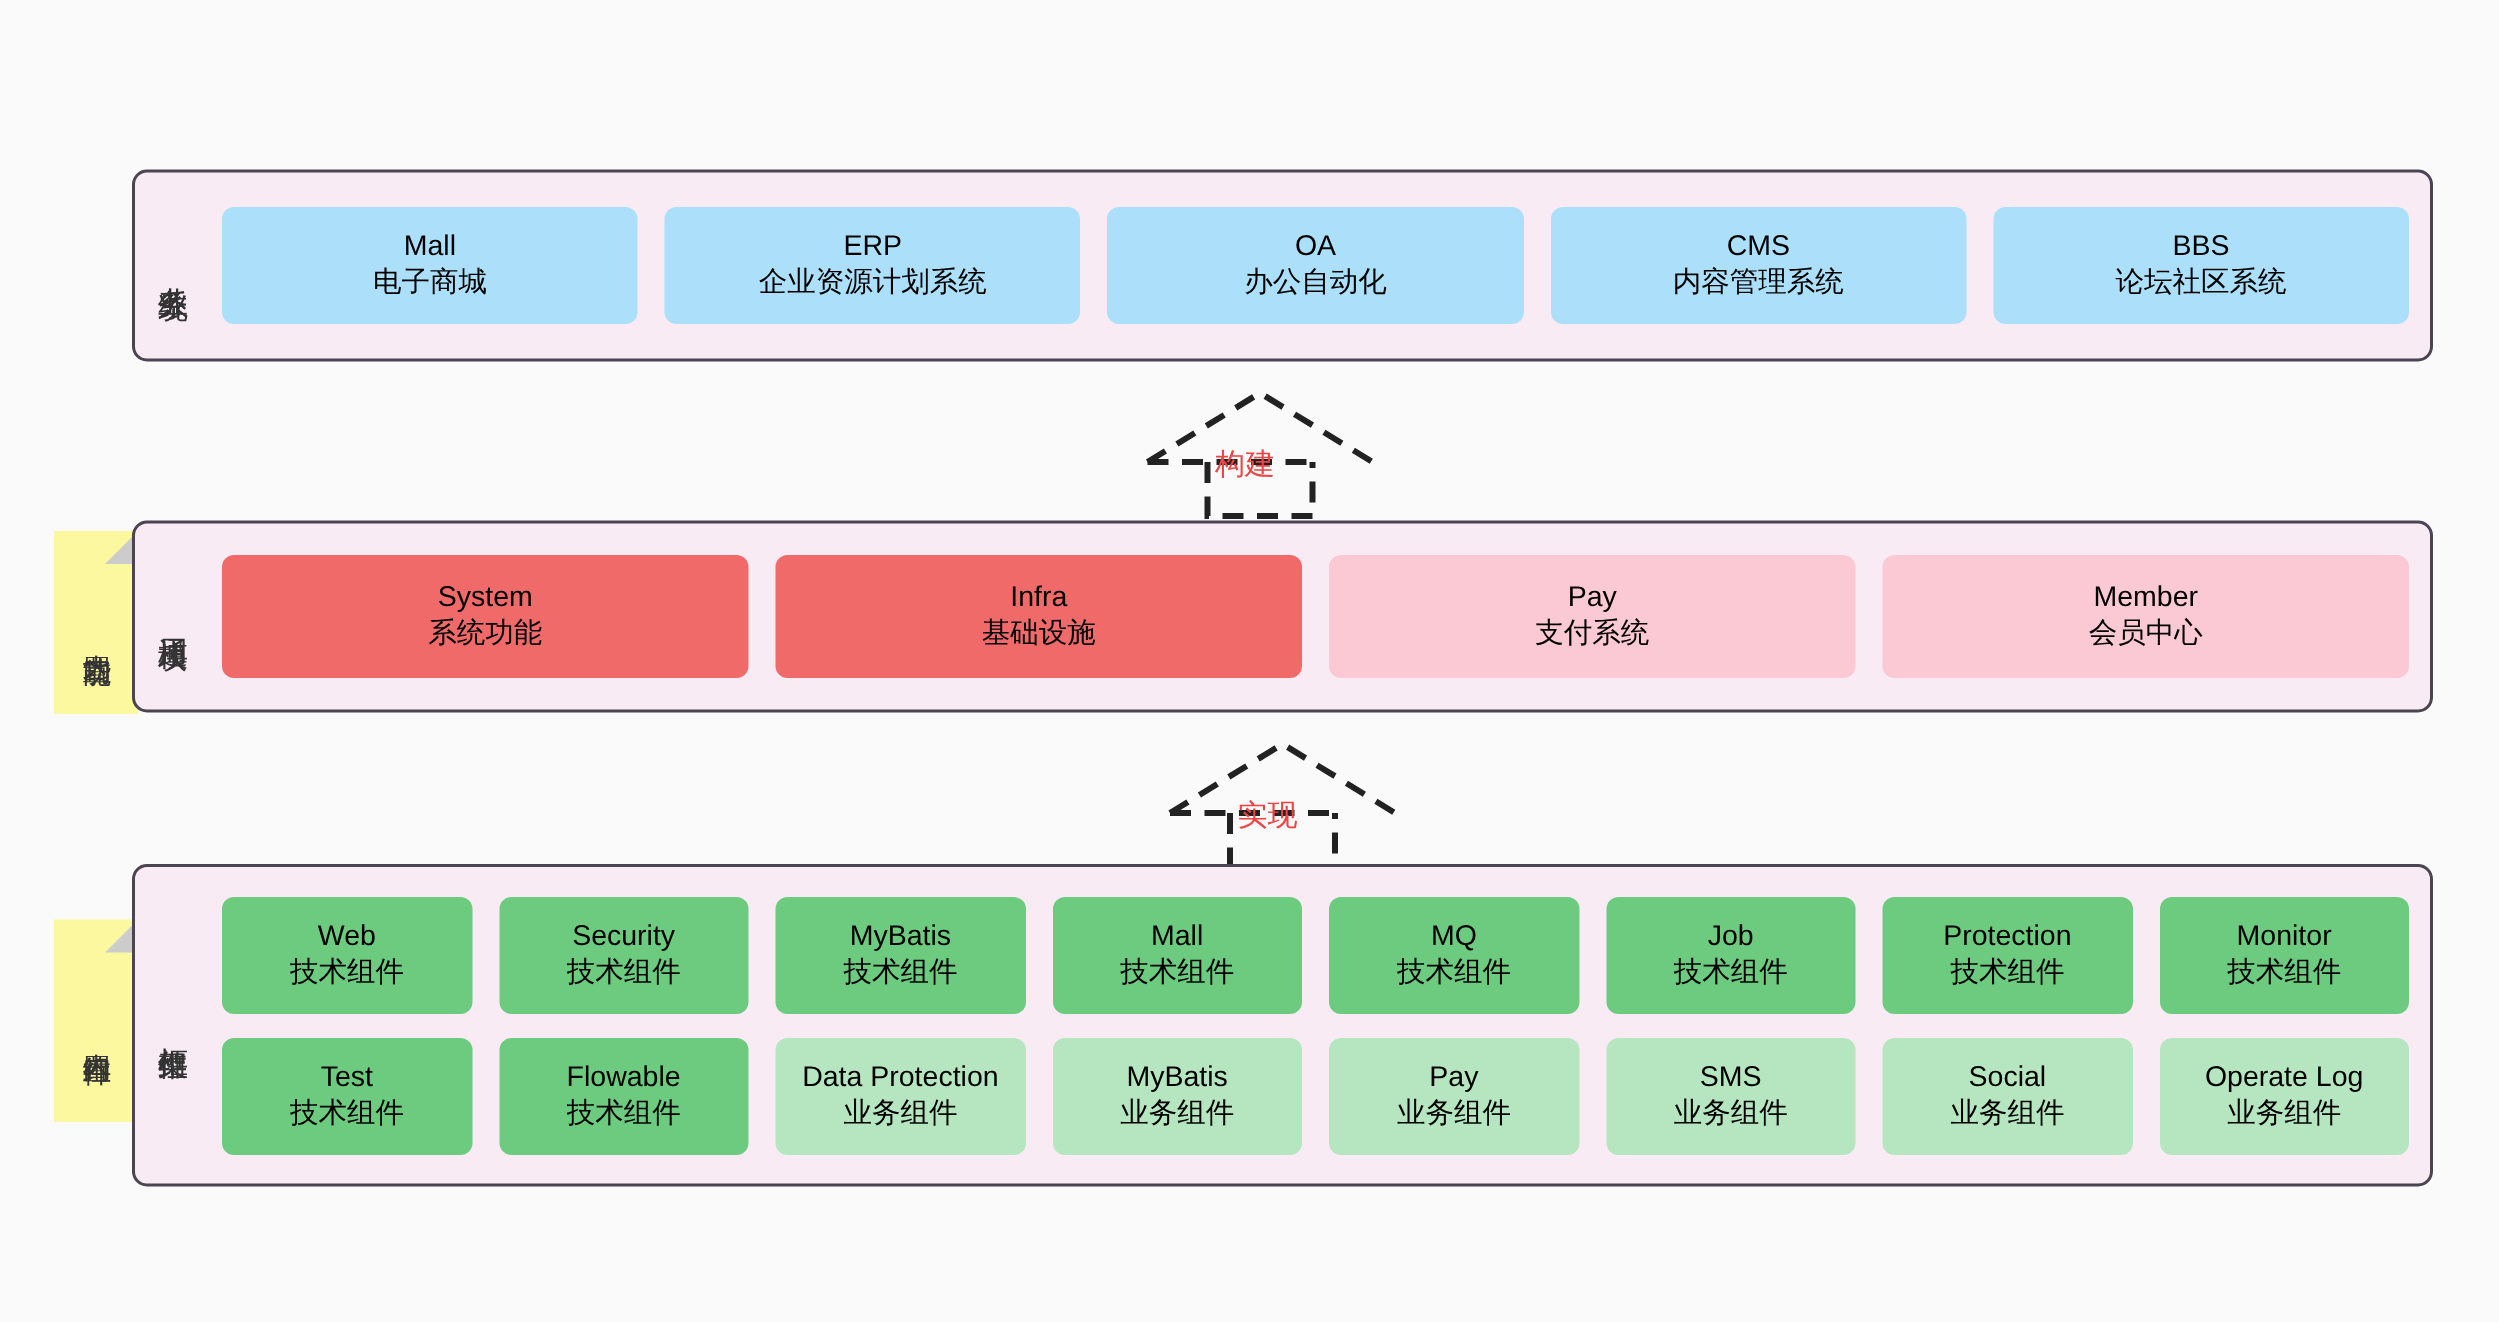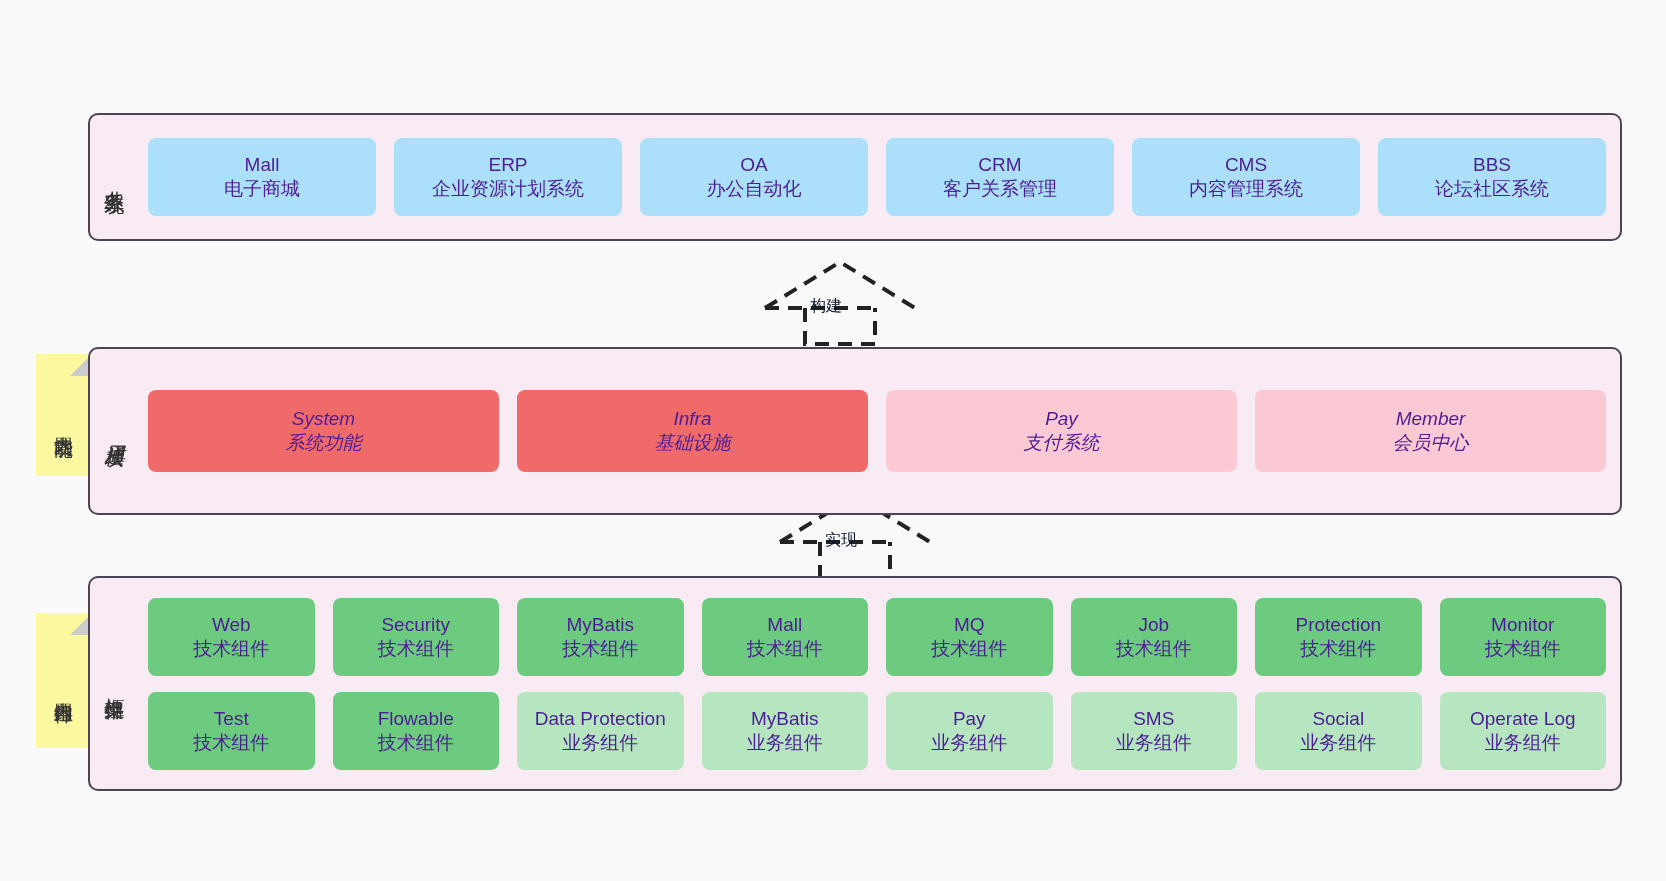--- a/index.html
+++ b/index.html
@@ -95,21 +95,21 @@
 
   
   .card {
     flex: 1 1 0;
     border-radius: 8px;
     display: flex;
     flex-direction: column;
     align-items: center;
     justify-content: center;
     text-align: center;
-    color: #4c1d95;
+    color: #000000;
     font-size: 19px;
     line-height: 1.25;
     padding: 6px 6px;
   }
   .card .c-name { white-space: normal; }
   .card .c-sub  { white-space: nowrap; }
 
   .h-biz   { height: 78px; }
   .h-mod   { height: 82px; }
   .h-comp  { height: 78px; }
@@ -121,22 +121,22 @@
   .c-lightgreen  { background: #b5e6bf; }
 
   
   .arrow {
     position: absolute;
     z-index: 1;
   }
   .arrow svg { display: block; overflow: visible; }
   .arrow-label {
     position: absolute;
-    font-size: 16px;
-    color: #0f172a;
+    font-size: 20px;
+    color: #ef4444;
     background: transparent;
     white-space: nowrap;
   }
 </style>
 </head>
 <body>
 
 <div id="stage">
 
   <div class="layer" id="layer-business" style="left:88px; top:113px; width:1534px; height:128px;">
@@ -149,24 +149,20 @@
           <span class="c-name">Mall</span>
           <span class="c-sub">电子商城</span>
         </div>
         <div class="card c-blue h-biz">
           <span class="c-name">ERP</span>
           <span class="c-sub">企业资源计划系统</span>
         </div>
         <div class="card c-blue h-biz">
           <span class="c-name">OA</span>
           <span class="c-sub">办公自动化</span>
-        </div>
-        <div class="card c-blue h-biz">
-          <span class="c-name">CRM</span>
-          <span class="c-sub">客户关系管理</span>
         </div>
         <div class="card c-blue h-biz">
           <span class="c-name">CMS</span>
           <span class="c-sub">内容管理系统</span>
         </div>
         <div class="card c-blue h-biz">
           <span class="c-name">BBS</span>
           <span class="c-sub">论坛社区系统</span>
         </div>
       </div>
@@ -179,21 +175,21 @@
       <path d="M 50 50 L 50 86 L 120 86 L 120 50" fill="none" stroke="#222" stroke-width="4" stroke-dasharray="14 9" stroke-linecap="butt"></path>
       <path d="M 10 50 L 120 50" fill="none" stroke="#222" stroke-width="4" stroke-dasharray="14 9" stroke-linecap="butt"></path>
     </svg>
     <span class="arrow-label" style="left:55px; top:38px;">构建</span>
   </div>
 
   <div class="sticky-tab" style="left:36px; top:354px; height:122px;">
     <span class="tab-text">内置功能</span>
   </div>
 
-  <div class="layer" id="layer-module" style="left:88px; top:347px; width:1534px; height:168px;font-style:italic;">
+  <div class="layer" id="layer-module" style="left:88px; top:347px; width:1534px; height:128px;">
     <div class="layer-title">
       <span class="vtext">通用模块</span>
     </div>
     <div class="layer-body">
       <div class="row">
         <div class="card c-red h-mod">
           <span class="c-name">System</span>
           <span class="c-sub">系统功能</span>
         </div>
         <div class="card c-red h-mod">

